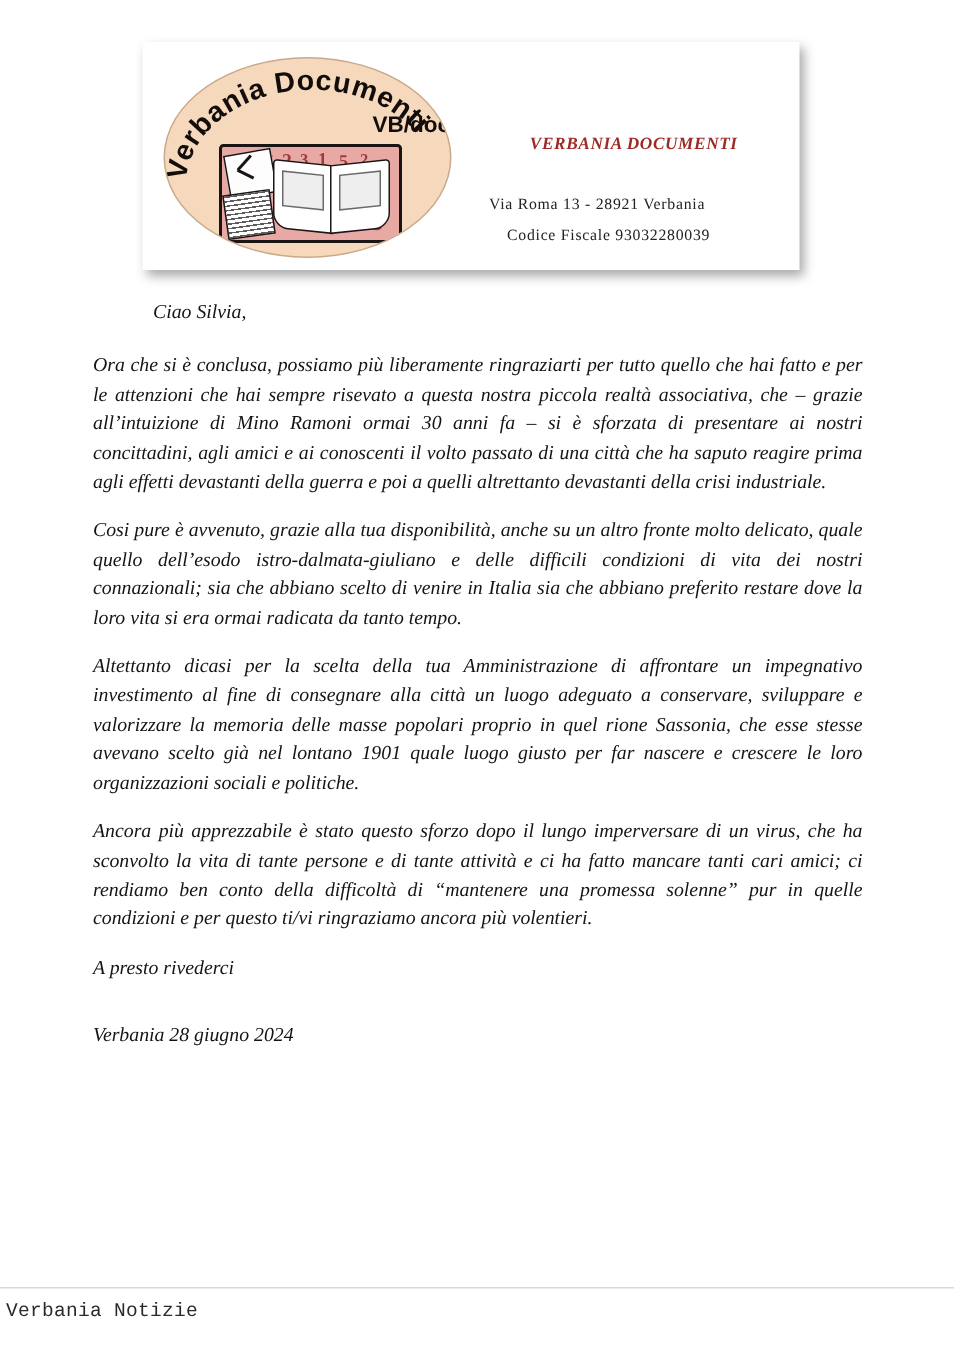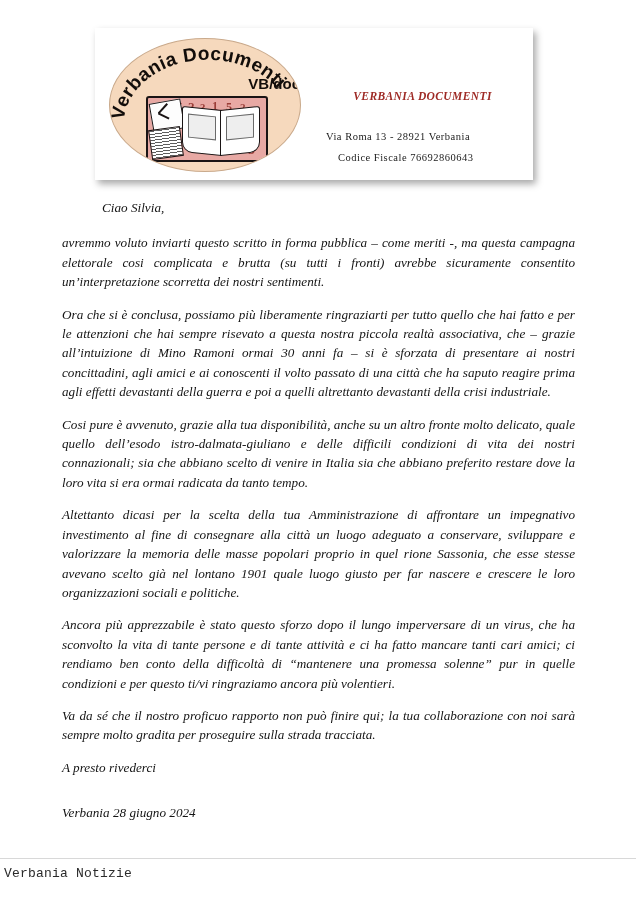--- a/index.html
+++ b/index.html
@@ -305,34 +305,32 @@
           <div class="logo-book">
             <div class="pg pg-l"></div>
             <div class="pg pg-r"></div>
           </div>
         </div>
       </div>
 
       <div class="lh-text">
         <div class="lh-title t2">VERBANIA DOCUMENTI</div>
         <div class="lh-addr a1">Via Roma 13  -  28921 Verbania</div>
-        <div class="lh-addr a2">Codice Fiscale 76692860643</div>
+        <div class="lh-addr a2">Codice Fiscale 93032280039</div>
       </div>
 
     </div>
   </div>
 
   <div class="body-text">
     <p class="greeting">Ciao Silvia,</p>
-    <p>avremmo voluto inviarti questo scritto in forma pubblica – come meriti -, ma questa campagna elettorale cosi complicata e brutta (su tutti i fronti) avrebbe sicuramente consentito un’interpretazione scorretta dei nostri sentimenti.</p>
     <p>Ora che si è conclusa, possiamo più liberamente ringraziarti per tutto quello che hai fatto e per le attenzioni che hai sempre risevato a questa nostra piccola realtà associativa, che – grazie all’intuizione di Mino Ramoni ormai 30 anni fa – si è sforzata di presentare ai nostri concittadini, agli amici e ai conoscenti il volto passato di una città che ha saputo reagire prima agli effetti devastanti della guerra e poi a quelli altrettanto devastanti della crisi industriale.</p>
     <p>Cosi pure è avvenuto, grazie alla tua disponibilità, anche su un altro fronte molto delicato, quale quello dell’esodo istro-dalmata-giuliano e delle difficili condizioni di vita dei nostri connazionali; sia che abbiano scelto di venire in Italia sia che abbiano preferito restare dove la loro vita si era ormai radicata da tanto tempo.</p>
     <p>Altettanto dicasi per la scelta della tua Amministrazione di affrontare un impegnativo investimento al fine di consegnare alla città un luogo adeguato a conservare, sviluppare e valorizzare la memoria delle masse popolari proprio in quel rione Sassonia, che esse stesse avevano scelto già nel lontano 1901 quale luogo giusto per far nascere e crescere le loro organizzazioni sociali e politiche.</p>
     <p>Ancora più apprezzabile è stato questo sforzo dopo il lungo imperversare di un virus, che ha sconvolto la vita di tante persone e di tante attività e ci ha fatto mancare tanti cari amici; ci rendiamo ben conto della difficoltà di “mantenere una promessa solenne” pur in quelle condizioni e per questo ti/vi ringraziamo ancora più volentieri.</p>
-    <p>Va da sé che il nostro proficuo rapporto non può finire qui; la tua collaborazione con noi sarà sempre molto gradita per proseguire sulla strada tracciata.</p>
     <p class="closing">A presto rivederci</p>
     <p class="datestamp">Verbania 28 giugno 2024</p>
   </div>
 
   <div class="footer-rule"></div>
   <div class="footer-caption">Verbania Notizie</div>
 
 </div>
 
 </body></html>

